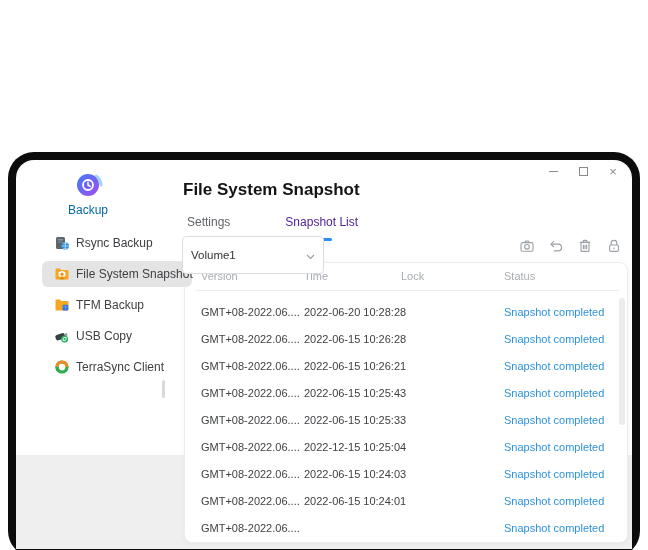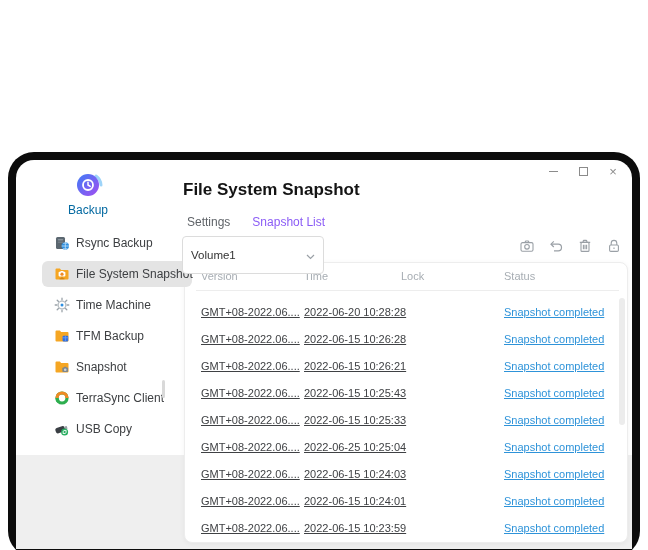--- a/index.html
+++ b/index.html
@@ -38,21 +38,21 @@
   }
   .side-item.selected{background:#e4e4e4;}
   .side-icon{width:16px;height:16px;margin-left:12px;flex:0 0 16px;}
   .side-icon svg{width:16px;height:16px;display:block;}
   .side-label{margin-left:6px;font-size:12px;color:#3e4043;white-space:nowrap;}
   .side-scrollbar{position:absolute;left:146px;top:220px;width:3px;height:18px;border-radius:2px;background:#d9d9d9;z-index:4;}
   
   .page-title{position:absolute;left:167px;top:20px;font-size:17px;font-weight:bold;color:#141414;z-index:4;}
   .tabs{position:absolute;left:171px;top:55px;display:flex;gap:22px;z-index:4;}
   .tab{position:relative;font-size:12px;color:#5f6368;padding-bottom:12px;cursor:default;}
-  .tab.active{color:#8b5cf6;}
+  .tab.active{color:#4c1d95;margin-left:33px;}
   .tab-underline{position:absolute;left:50%;transform:translateX(-50%);bottom:0;width:20px;height:3px;border-radius:2px;background:#2a8cf0;}
   .volume-select{
     position:absolute;left:166px;top:76px;width:142px;height:18px;z-index:4;
     background:#fff;border:1px solid #dcdcdc;border-radius:4px;
     display:flex;align-items:center;justify-content:space-between;
     padding:18px 8px;box-sizing:border-box;cursor:default;
   }
   .volume-select .val{font-size:11.5px;color:#333;}
   .toolbar{position:absolute;top:78px;right:10px;display:flex;gap:13px;z-index:4;}
   .tool-btn{width:16px;height:16px;cursor:default;}
@@ -61,21 +61,21 @@
   .card{
     position:absolute;left:168px;top:102px;width:444px;height:281px;z-index:2;
     background:#fff;border-radius:8px;border:1px solid #ededed;box-sizing:border-box;
     box-shadow:0 1px 5px rgba(0,0,0,0.05);
   }
   .thead{position:relative;height:27px;}
   .thead span{position:absolute;top:0;line-height:27px;font-size:11px;color:#a7adb3;}
   .head-sep{position:absolute;left:11px;right:8px;top:27px;height:1px;background:#ededed;}
   .tbody{position:absolute;left:0;top:36px;right:0;}
   .trow{position:relative;height:27px;}
-  .trow span{position:absolute;top:0;line-height:27px;font-size:11px;color:#3f4144;white-space:nowrap;text-decoration:underline;}
+  .trow span{position:absolute;top:0;line-height:27px;font-size:11px;color:#3f4144;white-space:nowrap;}
   .col-version{left:16px;}
   .col-time{left:119px;}
   .col-lock{left:216px;}
   .col-status{left:319px;}
   .trow .col-status{color:#2e93d9;cursor:default;}
   .table-scrollbar{position:absolute;right:2px;top:35px;width:6px;height:127px;border-radius:3px;background:#ececec;}
 </style>
 </head>
 <body>
 
@@ -132,81 +132,57 @@
               <path d="M1.5 3.6 a1 1 0 0 1 1-1 h3.4 l1.2 1.5 h6.4 a1 1 0 0 1 1 1 v7.3 a1 1 0 0 1 -1 1 h-11 a1 1 0 0 1 -1-1 z" fill="#f5a623"></path>
               <rect x="4.6" y="5.8" width="6.8" height="4.8" rx="1" fill="#ffffff"></rect>
               <rect x="6.4" y="5" width="3.2" height="1.4" rx=".6" fill="#ffffff"></rect>
               <circle cx="8" cy="8.2" r="1.6" fill="#f08a24"></circle>
               <path d="M8 10.8 v2 M5.6 12.8 h4.8" stroke="#c77d12" stroke-width=".9" fill="none"></path>
             </svg>
           </span>
     <span class="side-label">File System Snapshot</span>
   </div>
 
-  <div class="side-item">
-    <span class="side-icon">
-            <svg viewBox="0 0 16 16">
-              <g stroke="#99a1a8" stroke-width="1.3" stroke-linecap="round">
-                <path d="M8 1.2 v1.8 M8 13 v1.8 M1.2 8 h1.8 M13 8 h1.8 M3.2 3.2 l1.3 1.3 M11.5 11.5 l1.3 1.3 M12.8 3.2 l-1.3 1.3 M4.5 11.5 l-1.3 1.3"></path>
-              </g>
-              <circle cx="8" cy="8" r="4.6" fill="#b9bfc4"></circle>
-              <circle cx="8" cy="8" r="3.2" fill="#ffffff"></circle>
-              <circle cx="8" cy="8" r="1.5" fill="#2f8fe0"></circle>
-            </svg>
-          </span>
-    <span class="side-label">Time Machine</span>
-  </div>
 
   <div class="side-item">
     <span class="side-icon">
             <svg viewBox="0 0 16 16">
               <path d="M1.5 3.6 a1 1 0 0 1 1-1 h3.4 l1.2 1.5 h6.4 a1 1 0 0 1 1 1 v7.3 a1 1 0 0 1 -1 1 h-11 a1 1 0 0 1 -1-1 z" fill="#f5a623"></path>
               <rect x="8.6" y="7.8" width="5.6" height="5.6" rx="1" fill="#2f6fe0"></rect>
               <path d="M8.6 9.8 h5.6 M11.4 7.8 v5.6" stroke="#6ea0f2" stroke-width=".8"></path>
             </svg>
           </span>
     <span class="side-label">TFM Backup</span>
   </div>
 
-  <div class="side-item">
-    <span class="side-icon">
-            <svg viewBox="0 0 16 16">
-              <path d="M1.5 3.6 a1 1 0 0 1 1-1 h3.4 l1.2 1.5 h6.4 a1 1 0 0 1 1 1 v7.3 a1 1 0 0 1 -1 1 h-11 a1 1 0 0 1 -1-1 z" fill="#f5a623"></path>
-              <rect x="8.3" y="8.6" width="5.8" height="4.4" rx="1" fill="#7d868d"></rect>
-              <rect x="9.9" y="7.8" width="2.6" height="1.2" rx=".5" fill="#7d868d"></rect>
-              <circle cx="11.2" cy="10.8" r="1.3" fill="#cfd4d8"></circle>
-            </svg>
-          </span>
-    <span class="side-label">Snapshot</span>
-  </div>
-
-  <div class="side-item">
-    <span class="side-icon">
-            <svg viewBox="0 0 16 16">
-              <circle cx="8" cy="8" r="5" fill="none" stroke="#2eae4f" stroke-width="3.2"></circle>
-              <path d="M3 8 a5 5 0 0 1 10 0" fill="none" stroke="#f08a24" stroke-width="3.2"></path>
-              <path d="M3 8 a5 5 0 0 0 1.5 3.5" fill="none" stroke="#2eae4f" stroke-width="3.2"></path>
-            </svg>
-          </span>
-    <span class="side-label">TerraSync Client</span>
-  </div>
 
   <div class="side-item">
     <span class="side-icon">
             <svg viewBox="0 0 16 16">
               <g transform="rotate(-20 7 8)">
                 <rect x="1.2" y="5.6" width="9.6" height="5.6" rx="2" fill="#3a3f44"></rect>
                 <rect x="10.8" y="6.9" width="2.6" height="3" rx=".5" fill="#9aa1a7"></rect>
               </g>
               <circle cx="10.6" cy="11" r="3.5" fill="#27ae60"></circle>
               <path d="M8.9 11.4 a1.9 1.9 0 0 1 3.3 -1.4 M12.3 10.6 a1.9 1.9 0 0 1 -3.3 1.4" stroke="#ffffff" stroke-width=".9" fill="none"></path>
               <path d="M12.5 9 l-.2 1.7 -1.5 -.6 z M8.7 13 l.2 -1.7 1.5 .6 z" fill="#ffffff"></path>
             </svg>
           </span>
     <span class="side-label">USB Copy</span>
+  </div>
+
+  <div class="side-item">
+    <span class="side-icon">
+            <svg viewBox="0 0 16 16">
+              <circle cx="8" cy="8" r="5" fill="none" stroke="#2eae4f" stroke-width="3.2"></circle>
+              <path d="M3 8 a5 5 0 0 1 10 0" fill="none" stroke="#f08a24" stroke-width="3.2"></path>
+              <path d="M3 8 a5 5 0 0 0 1.5 3.5" fill="none" stroke="#2eae4f" stroke-width="3.2"></path>
+            </svg>
+          </span>
+    <span class="side-label">TerraSync Client</span>
   </div>
 </div>
     <div class="side-scrollbar"></div>
 
     <div class="page-title">File System Snapshot</div>
 
     <div class="tabs">
         <div class="tab"><span>Settings</span></div>
         <div class="tab active"><span>Snapshot List</span><div class="tab-underline"></div></div>
       </div>
@@ -289,42 +265,41 @@
 
   <div class="trow">
     <span class="col-version">GMT+08-2022.06....</span>
     <span class="col-time">2022-06-15 10:25:33</span>
     <span class="col-lock"></span>
     <span class="col-status">Snapshot completed</span>
   </div>
 
   <div class="trow">
     <span class="col-version">GMT+08-2022.06....</span>
-    <span class="col-time">2022-06-25 10:25:04</span>
+    <span class="col-time">2022-12-15 10:25:04</span>
     <span class="col-lock"></span>
     <span class="col-status">Snapshot completed</span>
   </div>
 
   <div class="trow">
     <span class="col-version">GMT+08-2022.06....</span>
     <span class="col-time">2022-06-15 10:24:03</span>
     <span class="col-lock"></span>
     <span class="col-status">Snapshot completed</span>
   </div>
 
   <div class="trow">
     <span class="col-version">GMT+08-2022.06....</span>
     <span class="col-time">2022-06-15 10:24:01</span>
     <span class="col-lock"></span>
     <span class="col-status">Snapshot completed</span>
   </div>
 
   <div class="trow">
     <span class="col-version">GMT+08-2022.06....</span>
-    <span class="col-time">2022-06-15 10:23:59</span>
     <span class="col-lock"></span>
     <span class="col-status">Snapshot completed</span>
   </div>
 </div>
       <div class="table-scrollbar"></div>
     </div>
 
   </div>
 </div>
 

